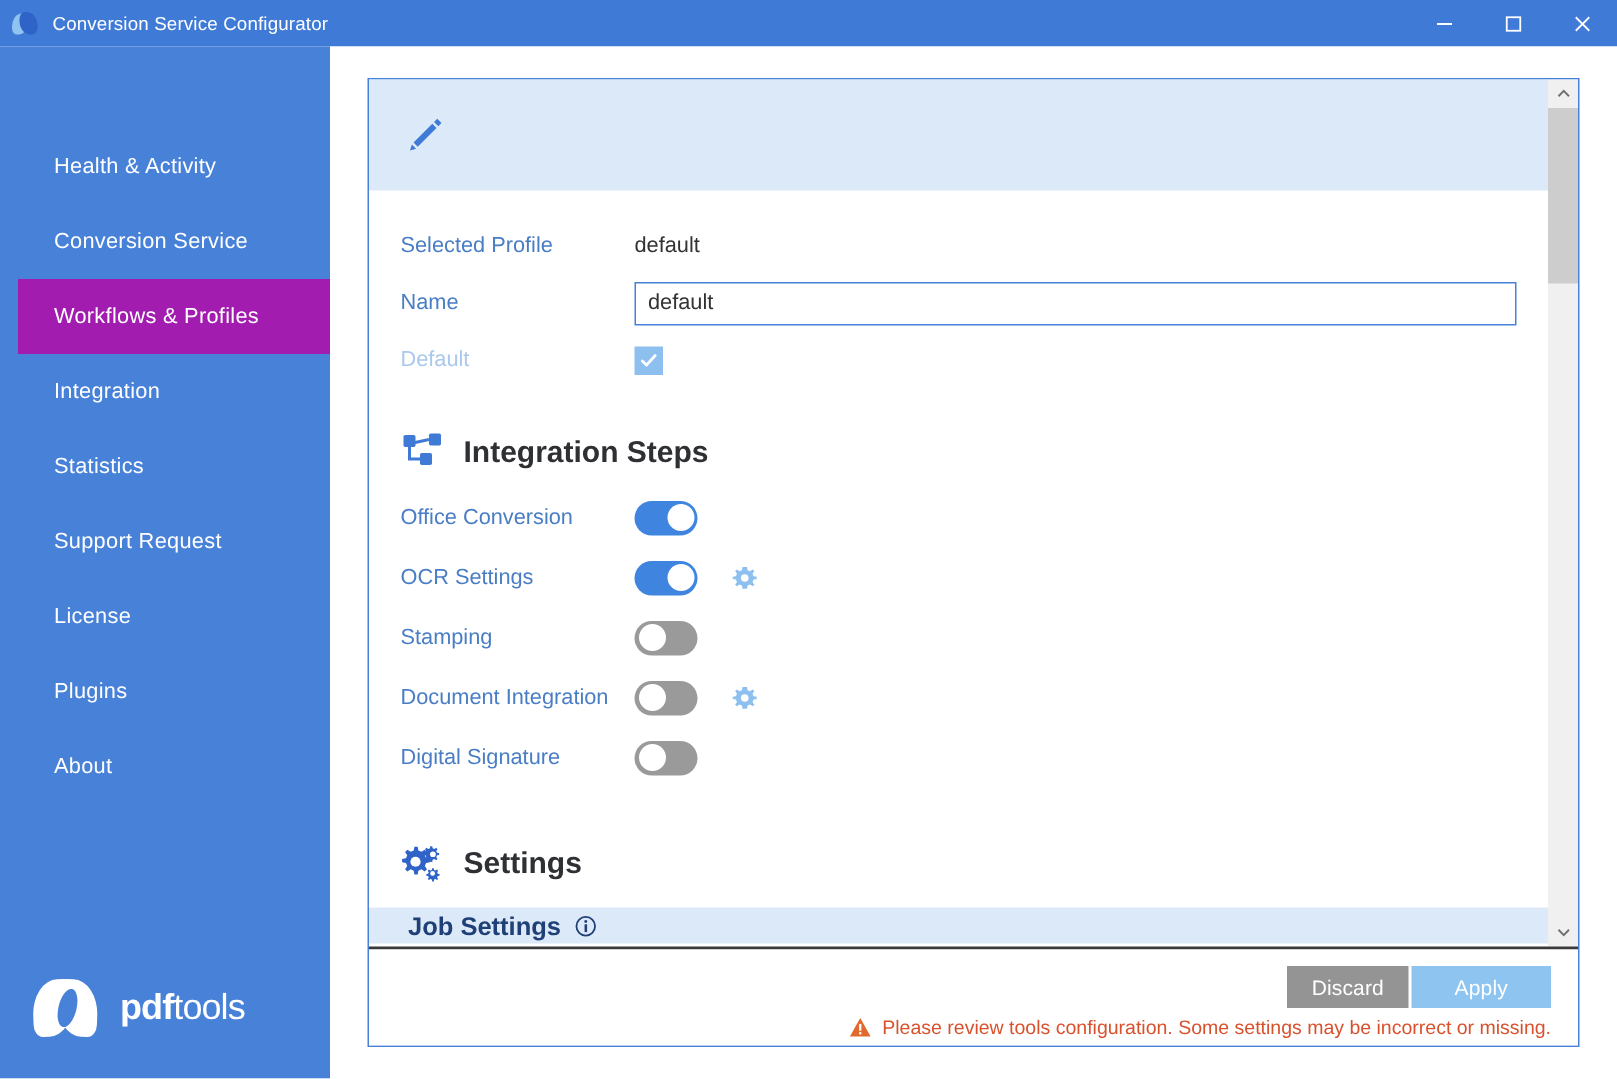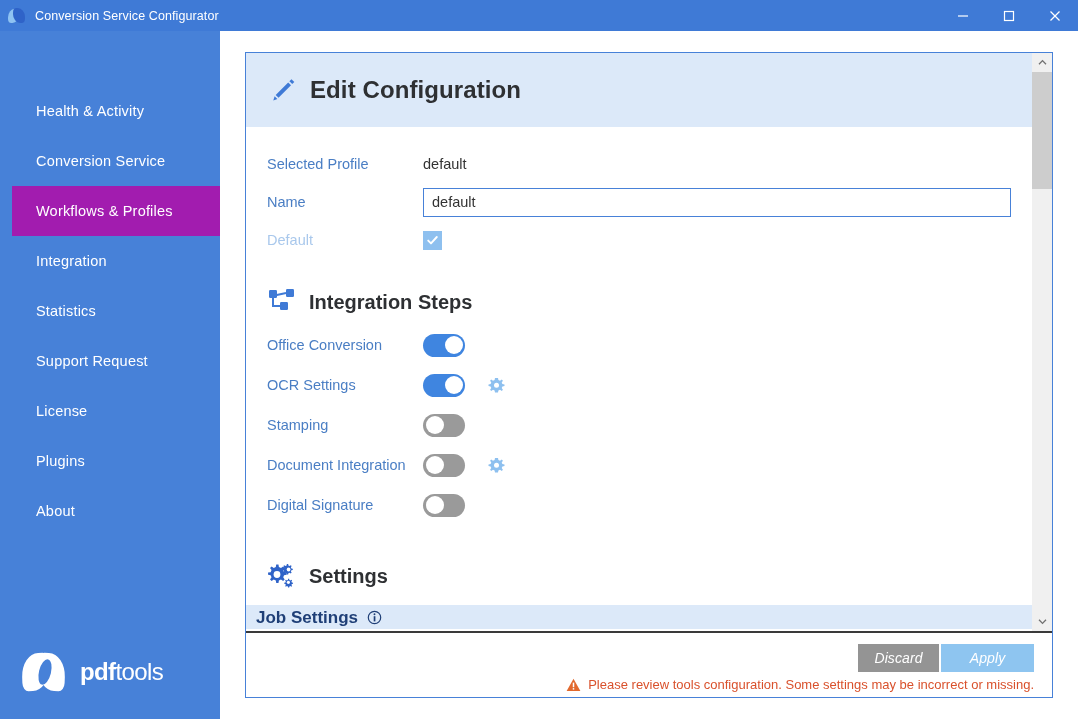--- a/index.html
+++ b/index.html
@@ -283,21 +283,21 @@
     display: block;
   }
 
   
   .job-band {
     margin-top: 14px;
     height: 24px;
     background: #dce9f9;
     display: flex;
     align-items: center;
-    padding-left: 10px;
+    padding-left: 26px;
     box-sizing: border-box;
     text-align: right;
   }
   .job-band .jt {
     font-size: 17px;
     font-weight: 700;
     color: #1f3f77;
     line-height: 1;
   }
   .info-ico { margin-left: 9px; display: block; }
@@ -342,21 +342,20 @@
   }
   .btn {
     position: absolute;
     top: 11px;
     height: 28px;
     border: none;
     font-family: "Liberation Sans", sans-serif;
     font-size: 14px;
     color: #ffffff;
     letter-spacing: .1px;
-    font-style: italic;
   }
   .btn-discard {
     right: 113px;
     width: 81px;
     background: #949494;
   }
   .btn-apply {
     right: 18px;
     width: 93px;
     background: #8ec5f0;
@@ -454,21 +453,20 @@
 
       <div class="scrollarea">
         <div class="scrollviewport">
 
           <div class="panel-header">
             <svg class="pencil-icon" width="30" height="30" viewBox="0 0 30 30">
               <path d="M23.5 4.2 L26.3 7.0 L24.2 9.1 L21.4 6.3 Z" fill="#3f7ad6"></path>
               <path d="M20.2 7.5 L23.0 10.3 L10.5 22.8 L7.7 20.0 Z" fill="#3f7ad6"></path>
               <path d="M6.6 21.3 L9.4 24.1 L5.3 25.4 Z" fill="#3f7ad6"></path>
             </svg>
-            <div class="panel-title">Edit Configuration</div>
           </div>
 
           <div class="form">
             <div class="row">
               <div class="lbl">Selected Profile</div>
               <div class="val">default</div>
             </div>
 
             <div class="row">
               <div class="lbl">Name</div>

